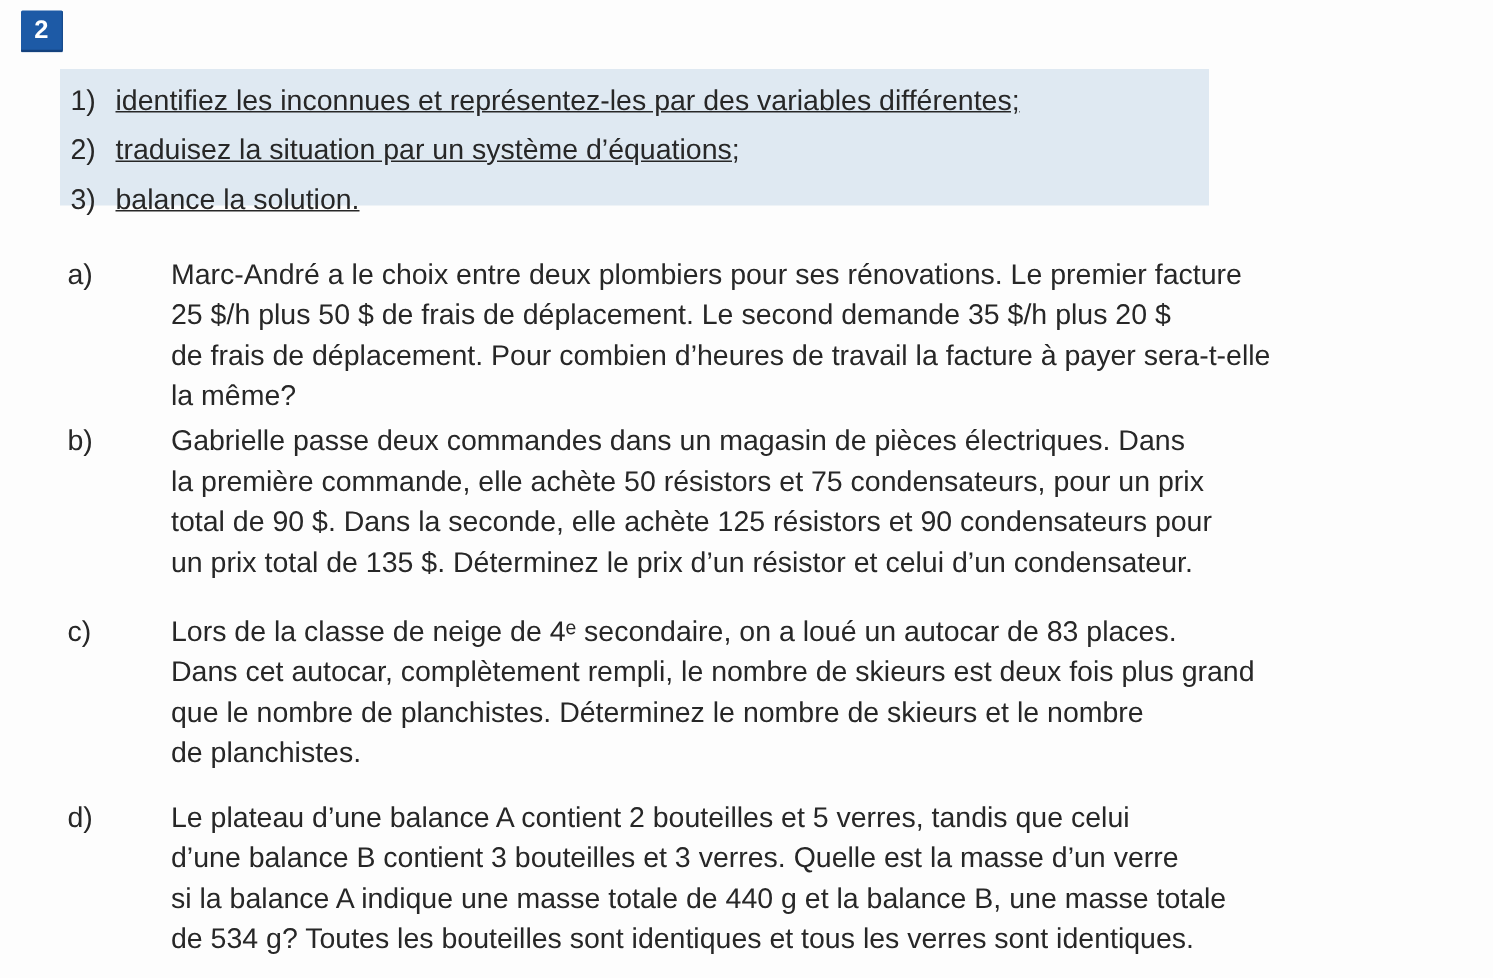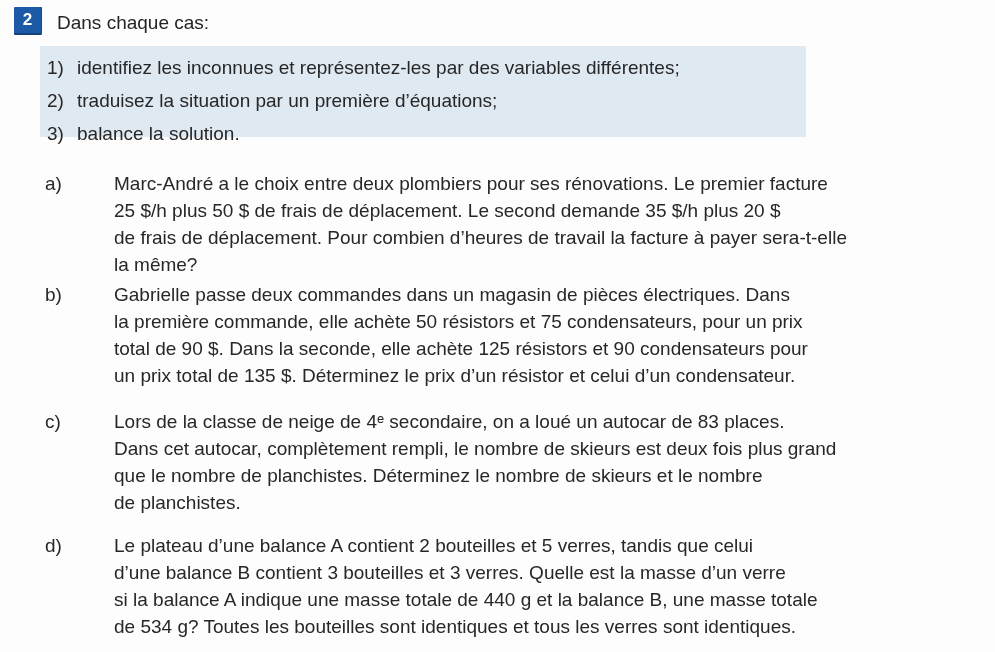--- a/index.html
+++ b/index.html
@@ -62,20 +62,21 @@
     font-size: 19px;
   }
   .instruction-marker {
     width: 37px;
     padding-left: 7px;
     box-sizing: border-box;
     flex: 0 0 auto;
   }
   .instruction-text {
     flex: 1;
+    text-decoration: underline;
   }
   .problem {
     position: absolute;
     left: 45px;
     display: flex;
     font-size: 19px;
     line-height: 27px;
   }
   .problem-marker {
     width: 40px;
@@ -92,30 +93,29 @@
   .problem-c { top: 408px; }
   .problem-d { top: 532px; }
 </style>
 </head>
 <body>
 
 <div class="page">
 
   <div class="exercise-badge">2</div>
 
-  <div class="exercise-title">Dans chaque cas:</div>
 
   <div class="instructions">
     <div class="instruction-item">
       <span class="instruction-marker">1)</span>
       <span class="instruction-text">identifiez les inconnues et représentez-les par des variables différentes;</span>
     </div>
     <div class="instruction-item">
       <span class="instruction-marker">2)</span>
-      <span class="instruction-text">traduisez la situation par un première d’équations;</span>
+      <span class="instruction-text">traduisez la situation par un système d’équations;</span>
     </div>
     <div class="instruction-item">
       <span class="instruction-marker">3)</span>
       <span class="instruction-text">balance la solution.</span>
     </div>
   </div>
 
   <div class="problem problem-a">
     <span class="problem-marker">a)</span>
     <div class="problem-text">Marc-André a le choix entre deux plombiers pour ses rénovations. Le premier facture

